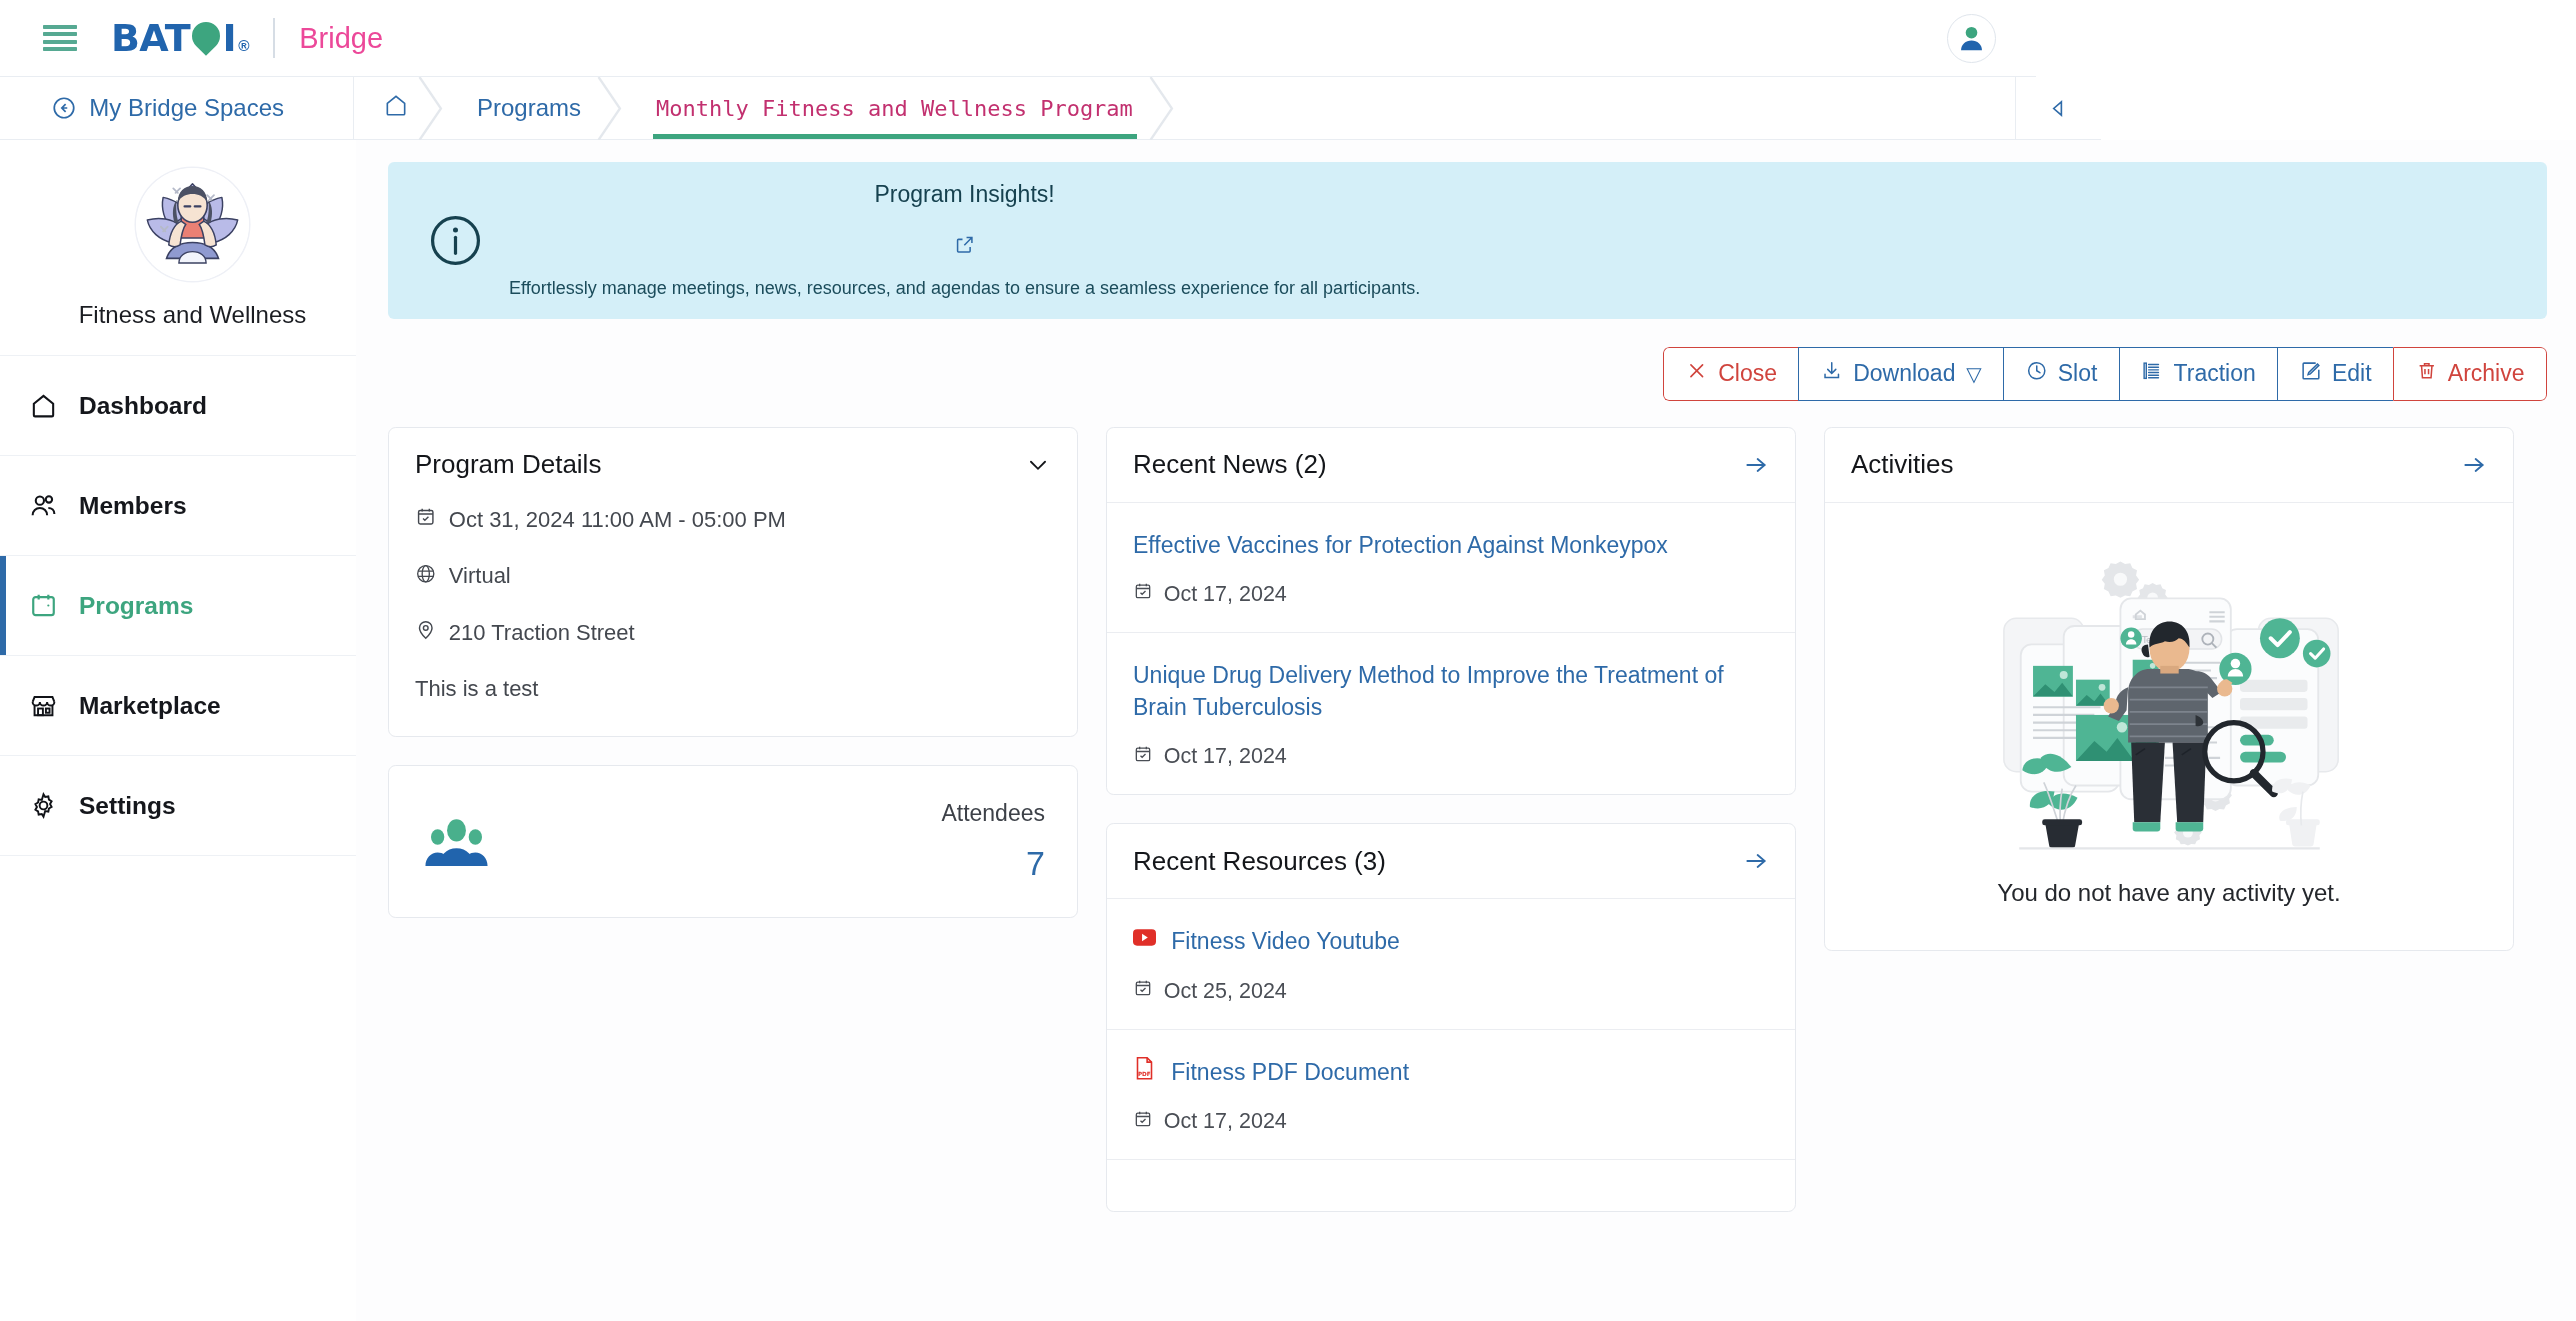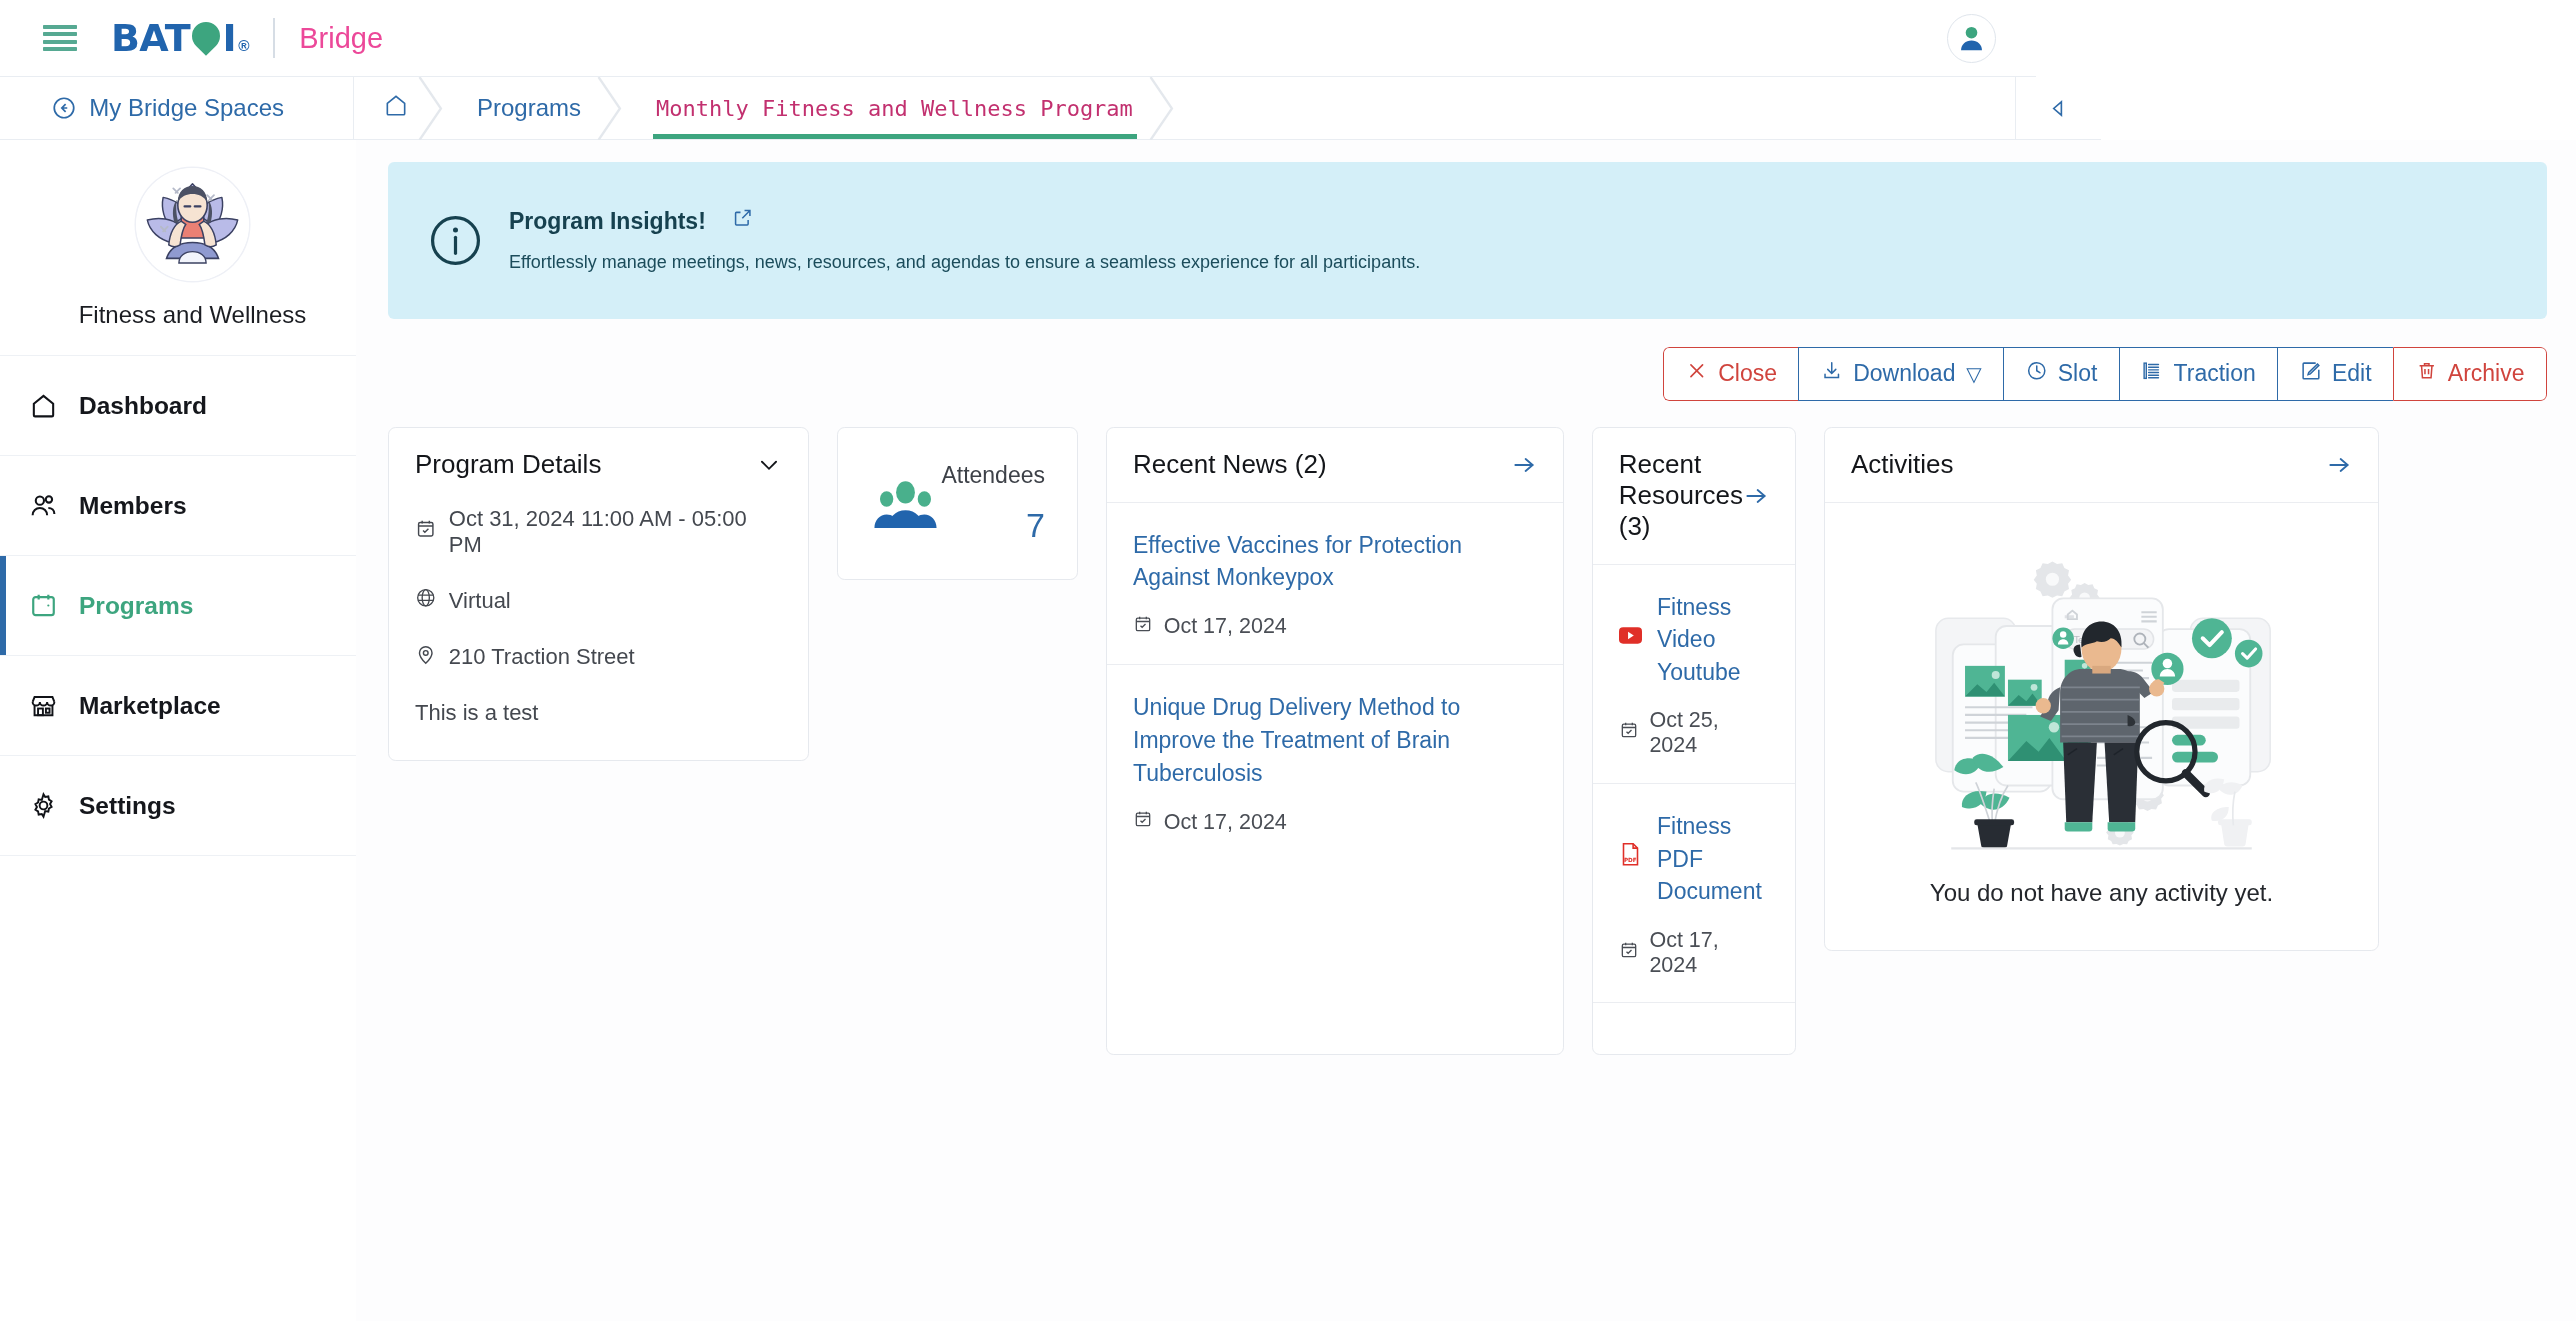--- a/index.html
+++ b/index.html
@@ -116,40 +116,40 @@
     position:absolute; top:140px; left: 356px; width: 2220px; height: 1182px;
     background:#fdfdfe; overflow:hidden; padding: 21.5px 29px 0 32px;
   }
 
   
   #banner {
     background:#d4eff8; border-radius: 6.1px;
     height: 157px; display:flex; align-items:center; gap: 26px; padding: 0 40px;
   }
   #banner-ico { width: 55px; height: 55px; flex:none; }
-  .banner-title { font-size: 23px; font-weight:700; color:#16414f; display:flex; align-items:center; gap:26px;}
+  .banner-title { font-size: 23px; font-weight:400; color:#16414f; display:flex; align-items:center; gap:26px;flex-direction:column;}
   .banner-desc { margin-top: 17px; font-size: 18px; color:#1b4c5b; }
 
   
   #toolbar { margin-top: 28px; display:flex; justify-content:flex-end; }
   #btngroup { display:flex; border-radius:6.1px; overflow:hidden; }
   .tbtn {
     display:flex; align-items:center; gap: 10.7px;
     height: 54px; padding: 0 21.5px; font-size: 23px; background:#fff;
     border: 1.5px solid #2e6aa8; border-right-width:0; color:#2e6aa8; cursor:pointer;
     white-space:nowrap;
   }
   .tbtn.danger { border-color:#d0443d; color:#d0443d; }
   .tbtn:first-child { border-radius: 6.1px 0 0 6.1px; }
   .tbtn:last-child { border-radius: 0 6.1px 6.1px 0; border-right-width:1.5px; }
   .tbtn svg { flex:none; }
 
   
   #grid { margin-top: 26px; display:flex; gap: 28px; align-items:flex-start; }
-  .col { display:flex; flex-direction:row; gap: 28px; }
+  .col { display:flex; flex-direction:column; gap: 28px; }
   .col-a { width: 690px; }
   .col-b { width: 690px; }
   .col-c { width: 690px; }
 
   .card { background:#fff; border:1.5px solid #e6e9ee; border-radius:7.7px; }
   .card-head {
     display:flex; align-items:center; justify-content:space-between;
     padding: 21.5px 26px; font-size: 26px; color:#14161a;
   }
   .card-head.bordered { border-bottom:1.5px solid #ebedf1; }

